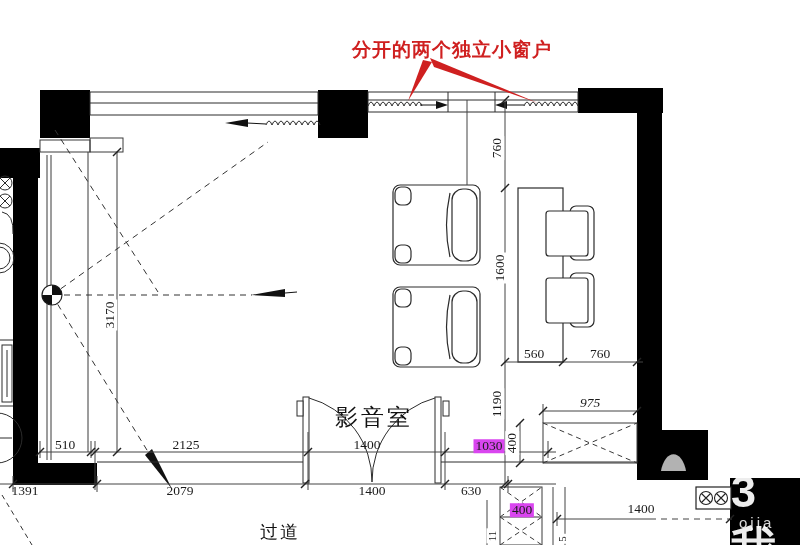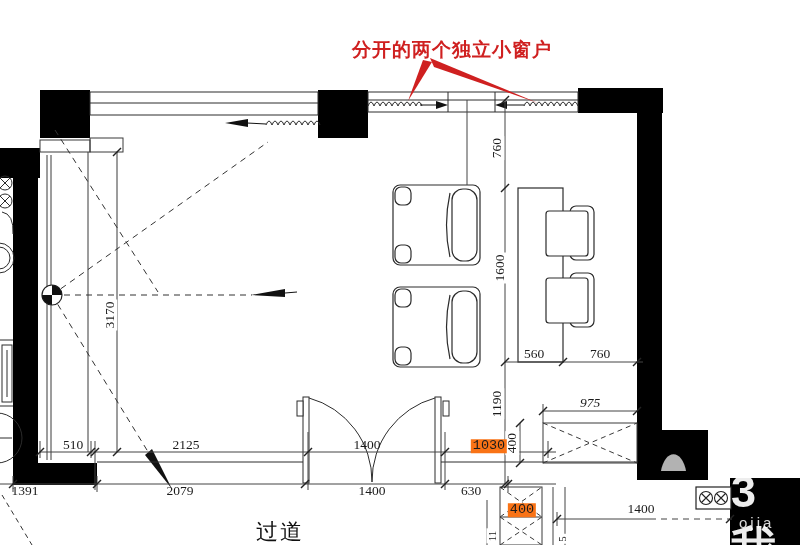--- a/index.html
+++ b/index.html
@@ -2,24 +2,24 @@
 <html><head>
 <meta charset="utf-8">
 <style>
   html,body{margin:0;padding:0;background:#fff;}
   .stage{position:relative;width:800px;height:545px;background:#ffffff;overflow:hidden;
          font-family:"Liberation Serif",serif;}
   .stage svg{position:absolute;left:0;top:0;}
   .txt{position:absolute;transform:translate(-50%,-50%);white-space:nowrap;
        font-family:"Liberation Serif",serif;font-size:13.5px;color:#1b1b1b;line-height:1;}
   .rot{transform:translate(-50%,-50%) rotate(-90deg);background:#fff;padding:0 2px;}
-  .onln{background:#f97316;padding:0 2px;font-family:Liberation Mono, monospace;}
+  .onln{background:#d946ef;padding:0 2px;}
   .cn{font-family:"Liberation Sans",sans-serif;color:#111;}
   .room-label{font-size:23px;letter-spacing:3px;}
-  .hall-label{font-size:22px;letter-spacing:2px;text-align:right;}
+  .hall-label{font-size:18px;letter-spacing:2px;text-align:right;}
   .annotation{position:absolute;left:352px;top:37px;font-family:"Liberation Sans",sans-serif;
        font-weight:bold;font-size:19px;letter-spacing:1px;color:#cf2020;}
   .wm-big{position:absolute;left:731px;top:466px;font-family:"Liberation Sans",sans-serif;
        font-weight:bold;font-size:45px;color:rgba(255,255,255,.93);letter-spacing:1px;}
   .wm-small{position:absolute;left:739px;top:514px;font-family:"Liberation Sans",sans-serif;
        font-size:15px;color:rgba(255,255,255,.85);letter-spacing:3px;}
   .small{font-size:11px;}
 </style>
 </head>
 <body>
@@ -245,30 +245,31 @@
 
 <span class="txt rot" style="left:497px;top:148px;">760</span>
 <span class="txt rot" style="left:500px;top:268px;">1600</span>
 <span class="txt" style="left:534px;top:354px;">560</span>
 <span class="txt" style="left:600px;top:354px;">760</span>
 <span class="txt rot" style="left:497px;top:404px;">1190</span>
 <span class="txt" style="left:590px;top:403px;font-style:italic;">975</span>
 <span class="txt rot" style="left:512px;top:443px;">400</span>
 <span class="txt onln" style="left:489px;top:446px;">1030</span>
 <span class="txt rot" style="left:110px;top:315px;">3170</span>
-<span class="txt" style="left:73px;top:445px;">510</span>
+<span class="txt" style="left:65px;top:445px;">510</span>
 <span class="txt" style="left:186px;top:445px;">2125</span>
 <span class="txt" style="left:367px;top:445px;">1400</span>
 <span class="txt" style="left:25px;top:491px;">1391</span>
 <span class="txt" style="left:180px;top:491px;">2079</span>
 <span class="txt" style="left:372px;top:491px;">1400</span>
 <span class="txt" style="left:471px;top:491px;">630</span>
 <span class="txt onln" style="left:522px;top:510px;">400</span>
 <span class="txt" style="left:641px;top:509px;">1400</span>
 <span class="txt rot small" style="left:492px;top:536px;">11</span>
 <span class="txt rot small" style="left:562px;top:539px;">5</span>
 
+<span class="txt cn room-label" style="left:374px;top:417px;">影音室</span>
 <span class="txt cn hall-label" style="left:280px;top:532px;">过道</span>
 
 <div class="wm-big">3我</div>
 <div class="wm-small">ojia</div>
 
 </div>
 
 </body></html>

